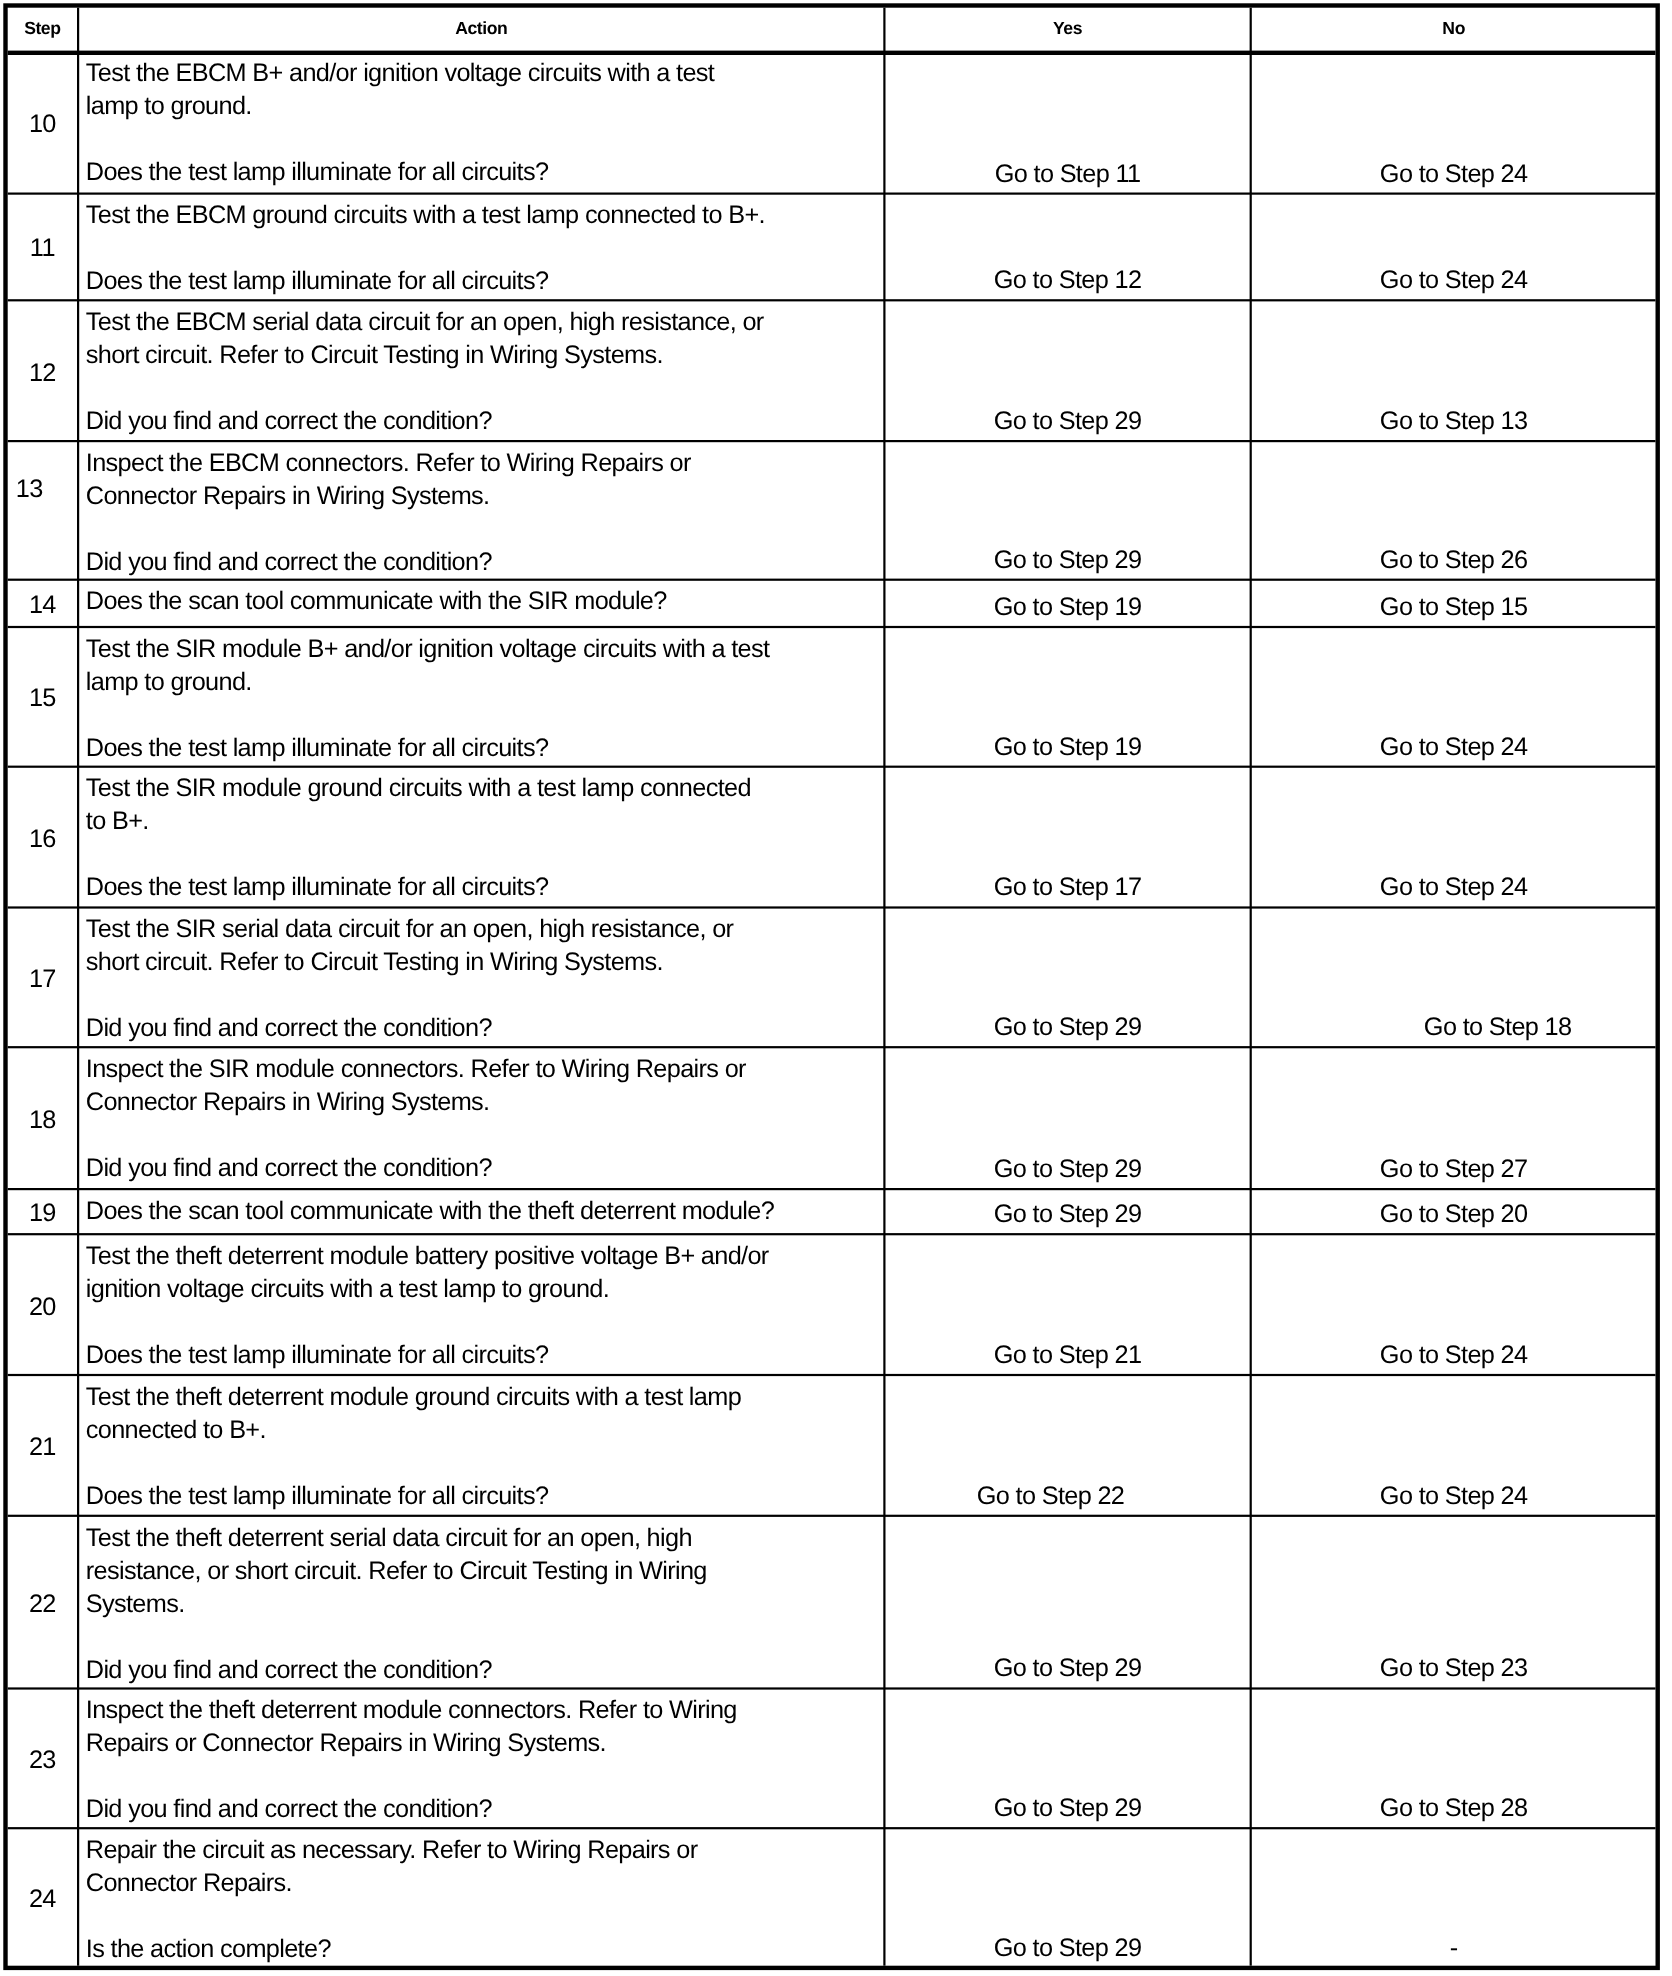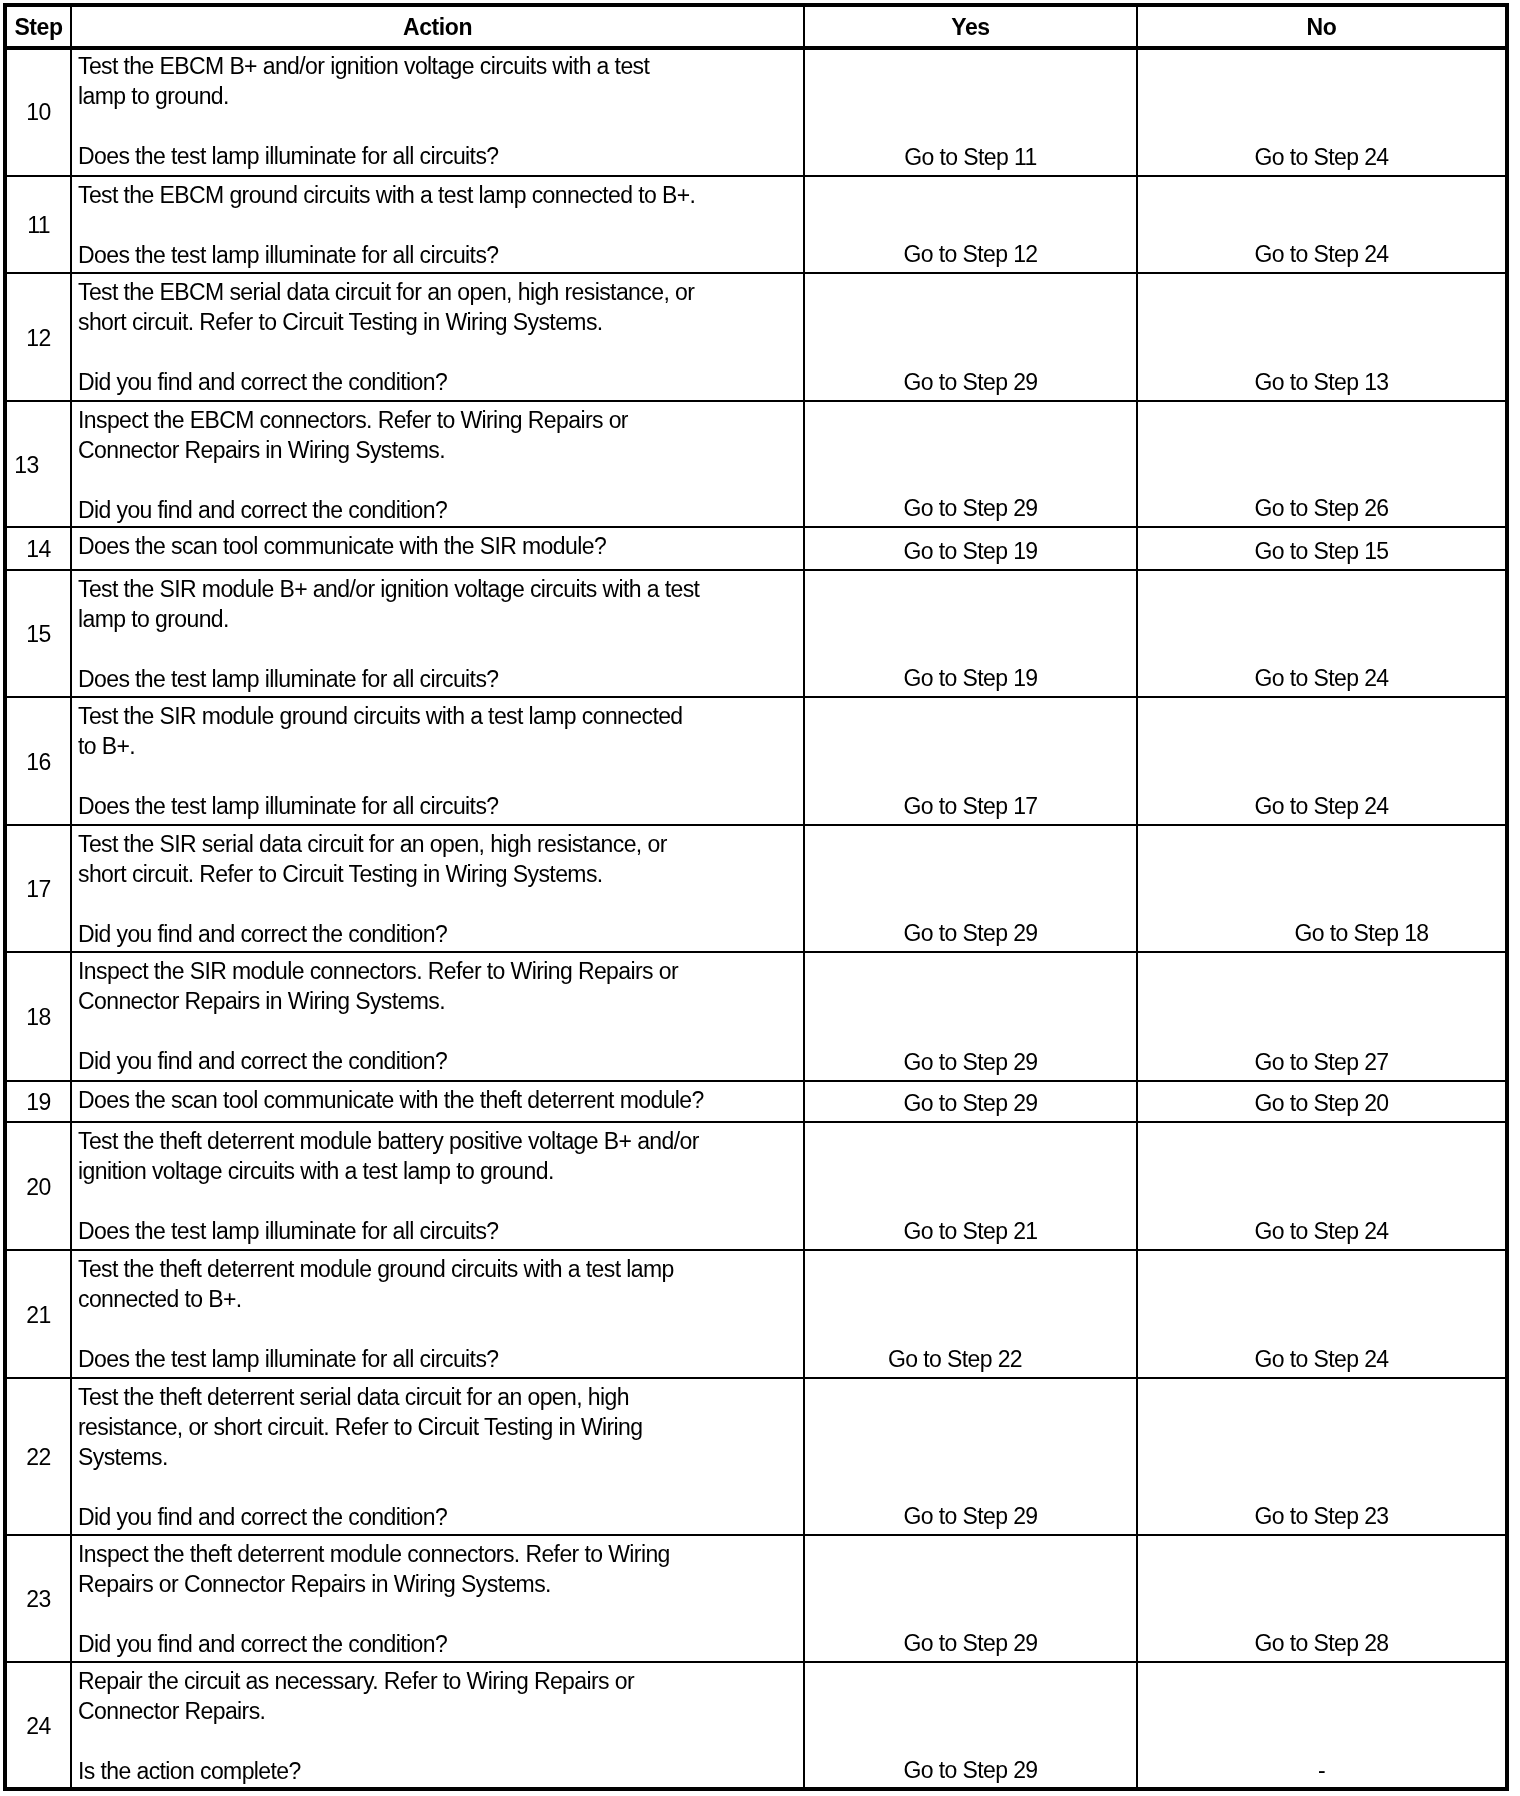--- a/index.html
+++ b/index.html
@@ -4,21 +4,21 @@
 <style>
   html, body { margin: 0; padding: 0; background: #ffffff; }
   body { width: 1520px; height: 1796px; position: relative; overflow: hidden;
          font-family: "Liberation Sans", sans-serif; color: #000; }
   .tbl { position: absolute; left: 3px; top: 3px; width: 1506px; height: 1788px;
          border: 4px solid #000; box-sizing: border-box; }
   .vline { position: absolute; top: 0; bottom: 0; width: 2px; background: #000; }
   .hline { position: absolute; left: 0; right: 0; height: 2px; background: #000; }
   .hline.thick { height: 4px; }
   .cell { position: absolute; box-sizing: border-box; font-size: 23px; line-height: 30px; letter-spacing: -0.6px; }
-  .hdr { font-weight: bold; text-align: center; top: 0; height: 40px; line-height: 40px; font-size: 23px; letter-spacing: -0.4px; }
+  .hdr { font-weight: bold; text-align: center; top: 0; height: 40px; line-height: 40px; font-size: 16px; letter-spacing: -0.4px; }
   .step-num { text-align: center; display: flex; align-items: center; justify-content: center; }
   .action { padding-left: 6px; padding-top: 3px; white-space: pre-line; }
   .ans { text-align: center; display: flex; align-items: flex-end; justify-content: center; padding-bottom: 4px; }
 </style>
 </head>
 <body>
 
 <div class="tbl" id="tbl">
 
   <div class="vline" style="left:63px;"></div>
@@ -48,21 +48,21 @@
       <div class="cell ans" style="left: 1131px; width: 367px; top: 170px; height: 96px;">Go to Step 24</div>
       <div class="hline" style="top: 265px;"></div>
       <div class="cell step-num" style="left: 0px; width: 63px; top: 267px; height: 127px;">12</div>
       <div class="cell action" style="left: 65px; width: 731px; top: 267px; height: 127px;">Test the EBCM serial data circuit for an open, high resistance, or
 short circuit. Refer to Circuit Testing in Wiring Systems.
 
 Did you find and correct the condition?</div>
       <div class="cell ans" style="left: 798px; width: 331px; top: 267px; height: 127px;">Go to Step 29</div>
       <div class="cell ans" style="left: 1131px; width: 367px; top: 267px; height: 127px;">Go to Step 13</div>
       <div class="hline" style="top: 393px;"></div>
-      <div class="cell step-num" style="left: 0px; width: 39px; top: 395px; height: 125px;">13</div>
+      <div class="cell step-num" style="left: 0px; width: 39px; top: 374px; height: 125px;">13</div>
       <div class="cell action" style="left: 65px; width: 731px; top: 395px; height: 125px;">Inspect the EBCM connectors. Refer to Wiring Repairs or
 Connector Repairs in Wiring Systems.
 
 Did you find and correct the condition?</div>
       <div class="cell ans" style="left: 798px; width: 331px; top: 395px; height: 125px;">Go to Step 29</div>
       <div class="cell ans" style="left: 1131px; width: 367px; top: 395px; height: 125px;">Go to Step 26</div>
       <div class="hline" style="top: 519px;"></div>
       <div class="cell step-num" style="left: 0px; width: 63px; top: 521px; height: 42px;">14</div>
       <div class="cell action" style="left: 65px; width: 731px; top: 521px; height: 42px;">Does the scan tool communicate with the SIR module?</div>
       <div class="cell ans" style="left: 798px; width: 331px; top: 521px; height: 42px;">Go to Step 19</div>

